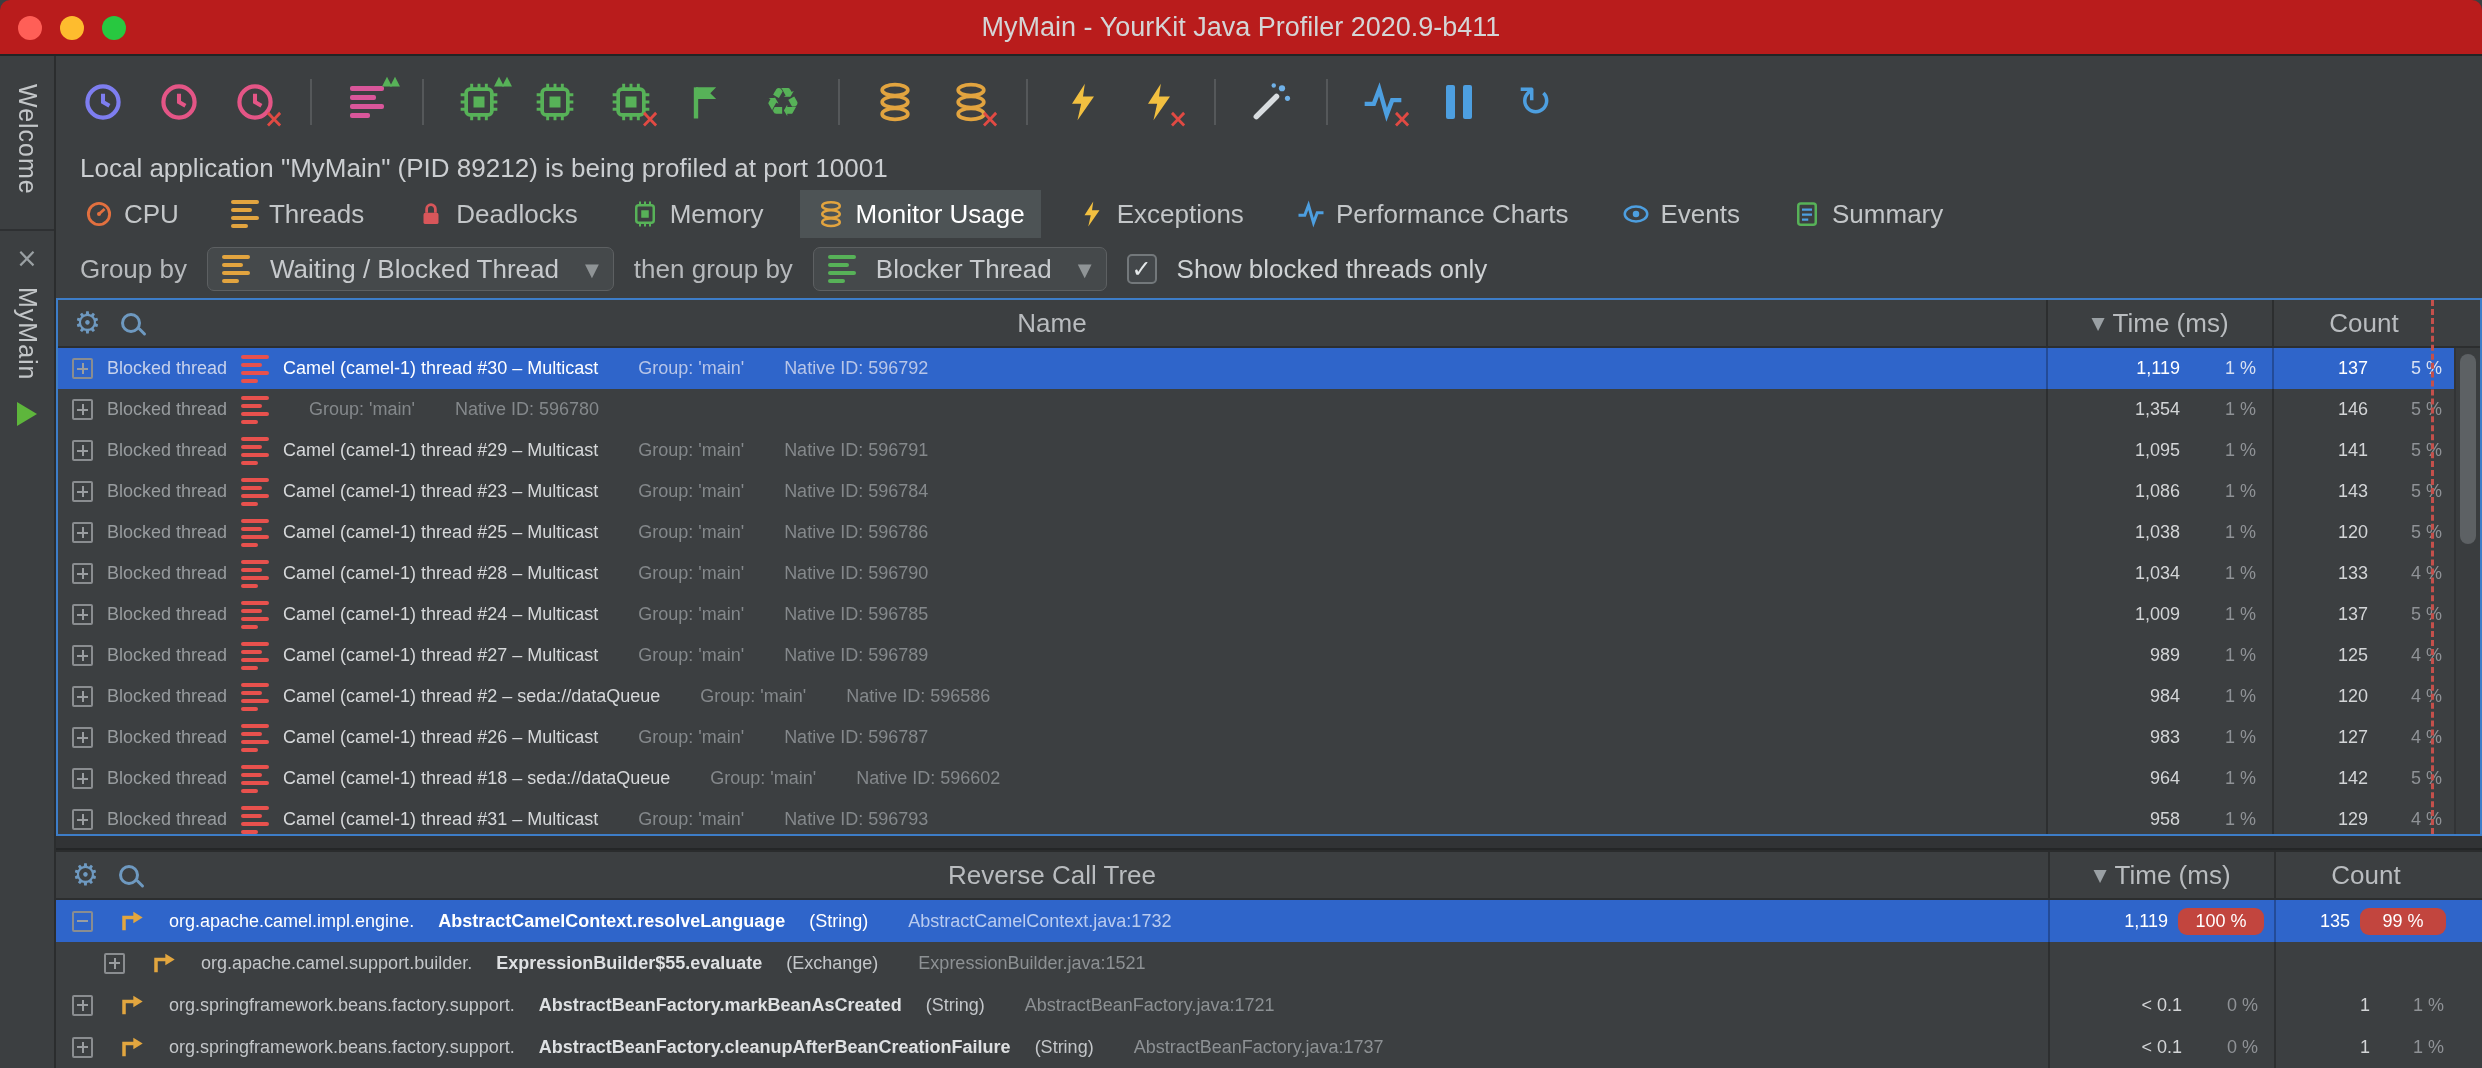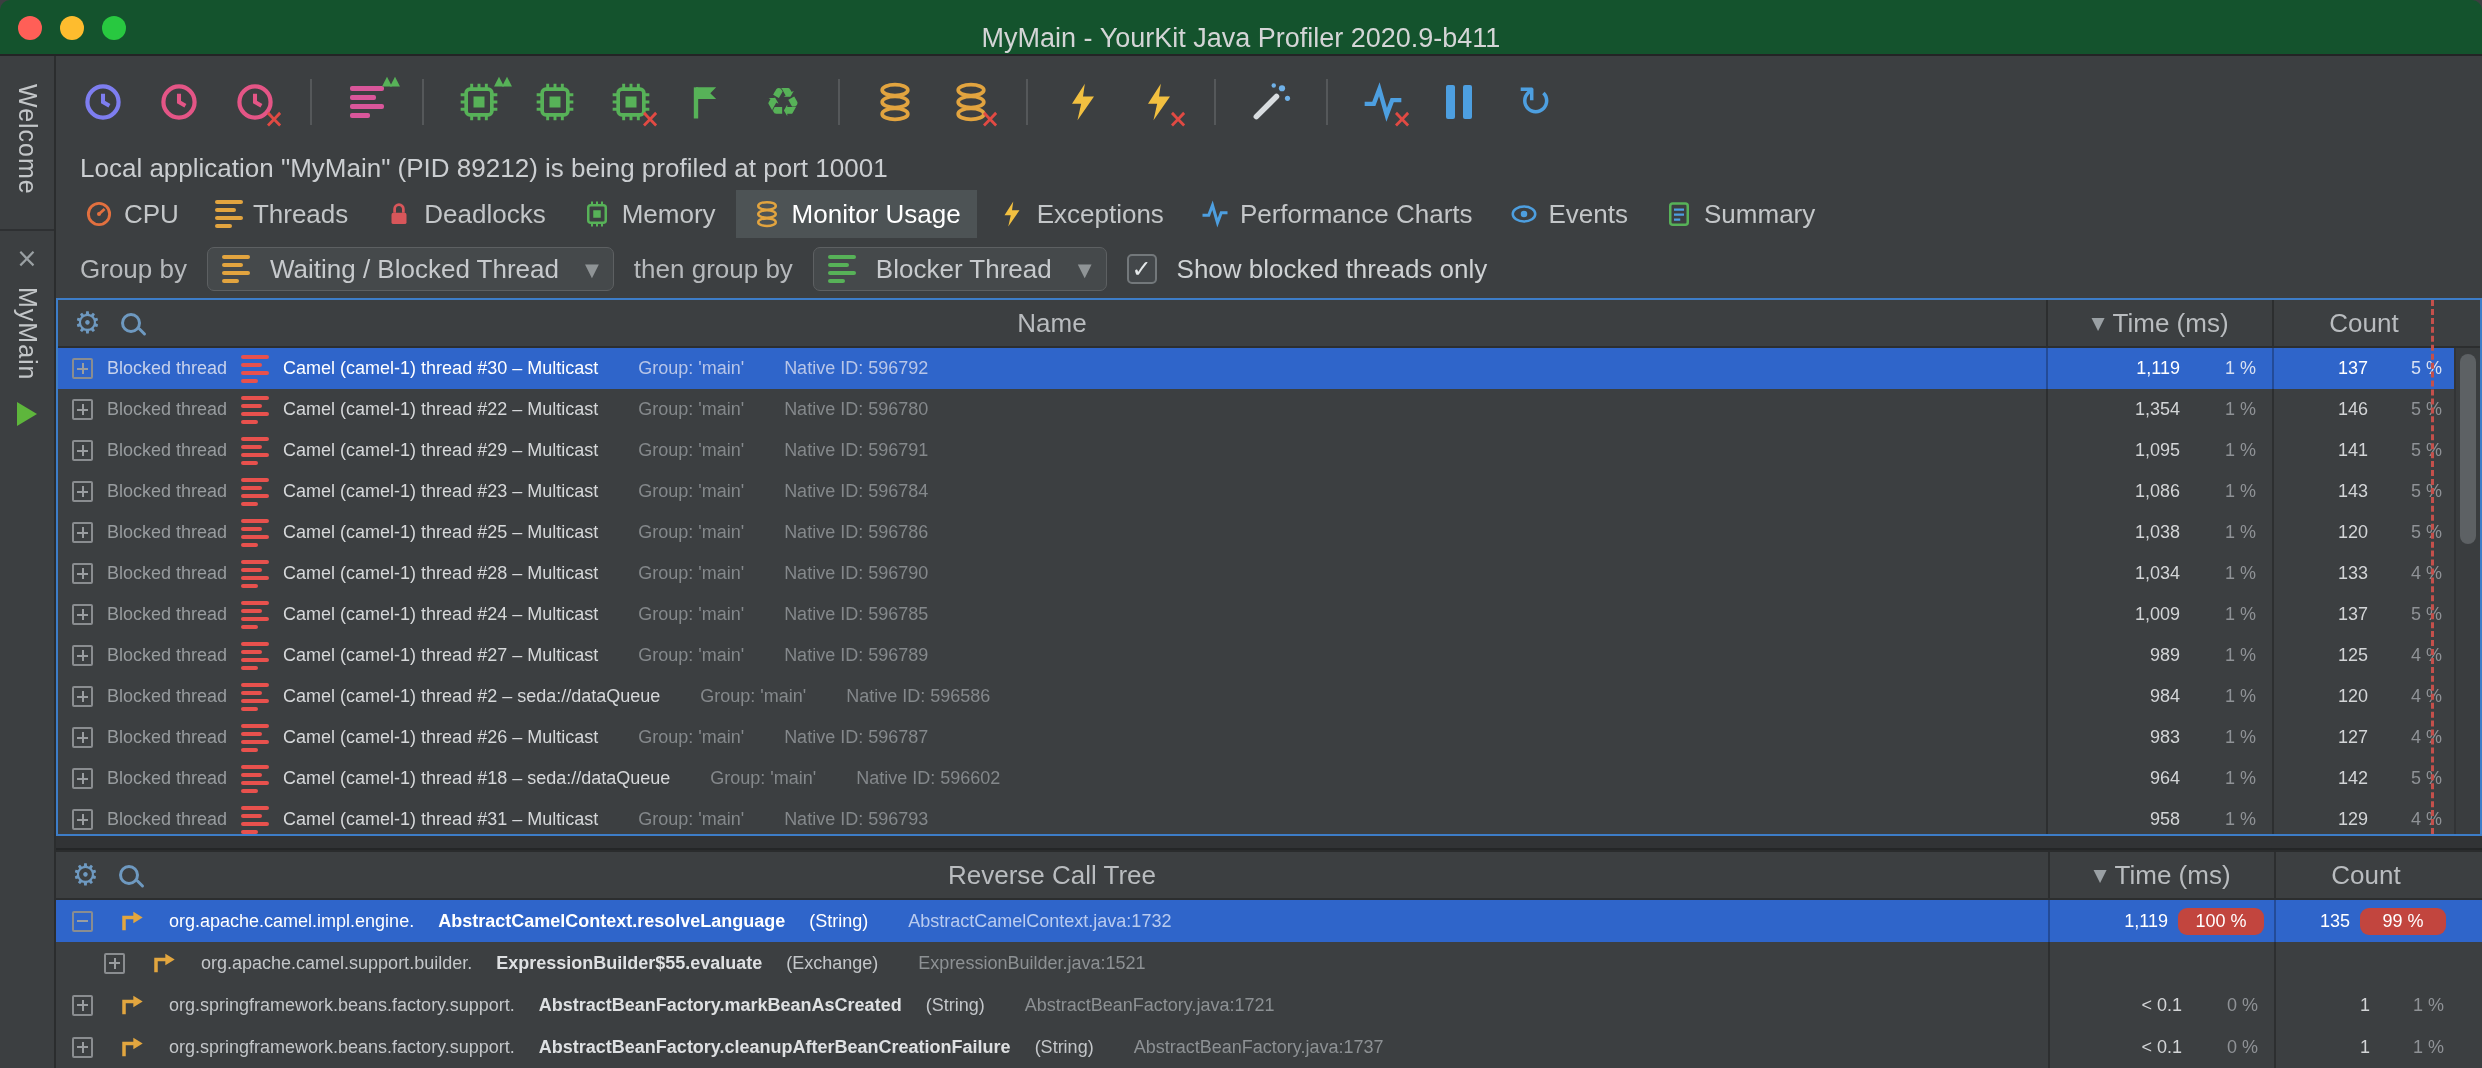--- a/index.html
+++ b/index.html
@@ -1,22 +1,22 @@
 <!DOCTYPE html>
 <html><head>
 <meta charset="utf-8">
 <style>
   *{box-sizing:border-box;margin:0;padding:0}
   html,body{width:2482px;height:1068px;background:#2b2b2b;overflow:hidden;
     font-family:"Liberation Sans","DejaVu Sans",sans-serif;}
   .window{width:2482px;height:1068px;display:flex;flex-direction:column;background:#3c3f41}
 
   
-  .titlebar{height:56px;background:#14532d;border-bottom:2px solid #232425;display:flex;
-    align-items:flex-end;position:relative;border-radius:10px 10px 0 0;flex:none}
+  .titlebar{height:56px;background:#b91c1c;border-bottom:2px solid #232425;display:flex;
+    align-items:center;position:relative;border-radius:10px 10px 0 0;flex:none}
   .lights{position:absolute;left:18px;top:16px;display:flex;gap:18px}
   .light{width:24px;height:24px;border-radius:50%}
   .light.red{background:#ff5f57}.light.yellow{background:#febc2e}.light.green{background:#28c840}
   .wtitle{flex:1;text-align:center;color:#d4d5d6;font-size:27px}
 
   .main{flex:1;display:flex;min-height:0}
 
   
   .sidebar{width:56px;flex:none;background:#3c3f41;border-right:2px solid #2b2d2e;
     display:flex;flex-direction:column;align-items:center;color:#bdc0c2}
@@ -52,21 +52,21 @@
   .th-icon i:nth-child(2){width:76%}
   .th-icon i:nth-child(3){width:100%}
   .th-icon i:nth-child(4){width:60%}
   .th-icon.big{width:34px}.th-icon.big i{height:5px}
   .red{color:#e8514d}.orange{color:#e2a43f}.green2{color:#57b258}.magenta{color:#d9569a}
 
   
   .statusline{height:40px;flex:none;padding-left:24px;color:#cbced1;font-size:26px;display:flex;align-items:center}
 
   
-  .tabbar{height:52px;flex:none;display:flex;align-items:center;padding-left:12px;gap:4px;
+  .tabbar{height:52px;flex:none;display:flex;align-items:center;padding-left:12px;gap:20px;
     font-size:26px;color:#c3c6c8}
   .tab{display:flex;align-items:center;gap:10px;padding:0 16px;height:48px}
   .tab.selected{background:#4d5355;color:#fff}
   .tab svg{display:block}
 
   
   .groupbar{height:58px;flex:none;display:flex;align-items:center;gap:20px;padding-left:24px;
     font-size:26px;color:#b6b9bc}
   .dropdown{display:flex;align-items:center;gap:20px;background:#45494b;border:1px solid #5d6062;
     border-radius:7px;height:44px;padding:0 14px;color:#c7cacd}
@@ -434,21 +434,20 @@
             <div class="row">
               <div class="cell name">
                 <span class="exp"></span>
                 <span class="prefix">Blocked thread</span>
                 <span class="th-icon red">
                   <i></i>
                   <i></i>
                   <i></i>
                   <i></i>
                 </span>
-                <span class="tname">Camel (camel-1) thread #22 – Multicast</span>
                 <span class="dim grp">Group: 'main'</span>
                 <span class="dim nid">Native ID: 596780</span>
               </div>
               <div class="cell time">
                 <span class="val">1,354</span>
                 <span class="pct">1 %</span>
               </div>
               <div class="cell count">
                 <span class="val">146</span>
                 <span class="pct">5 %</span>

